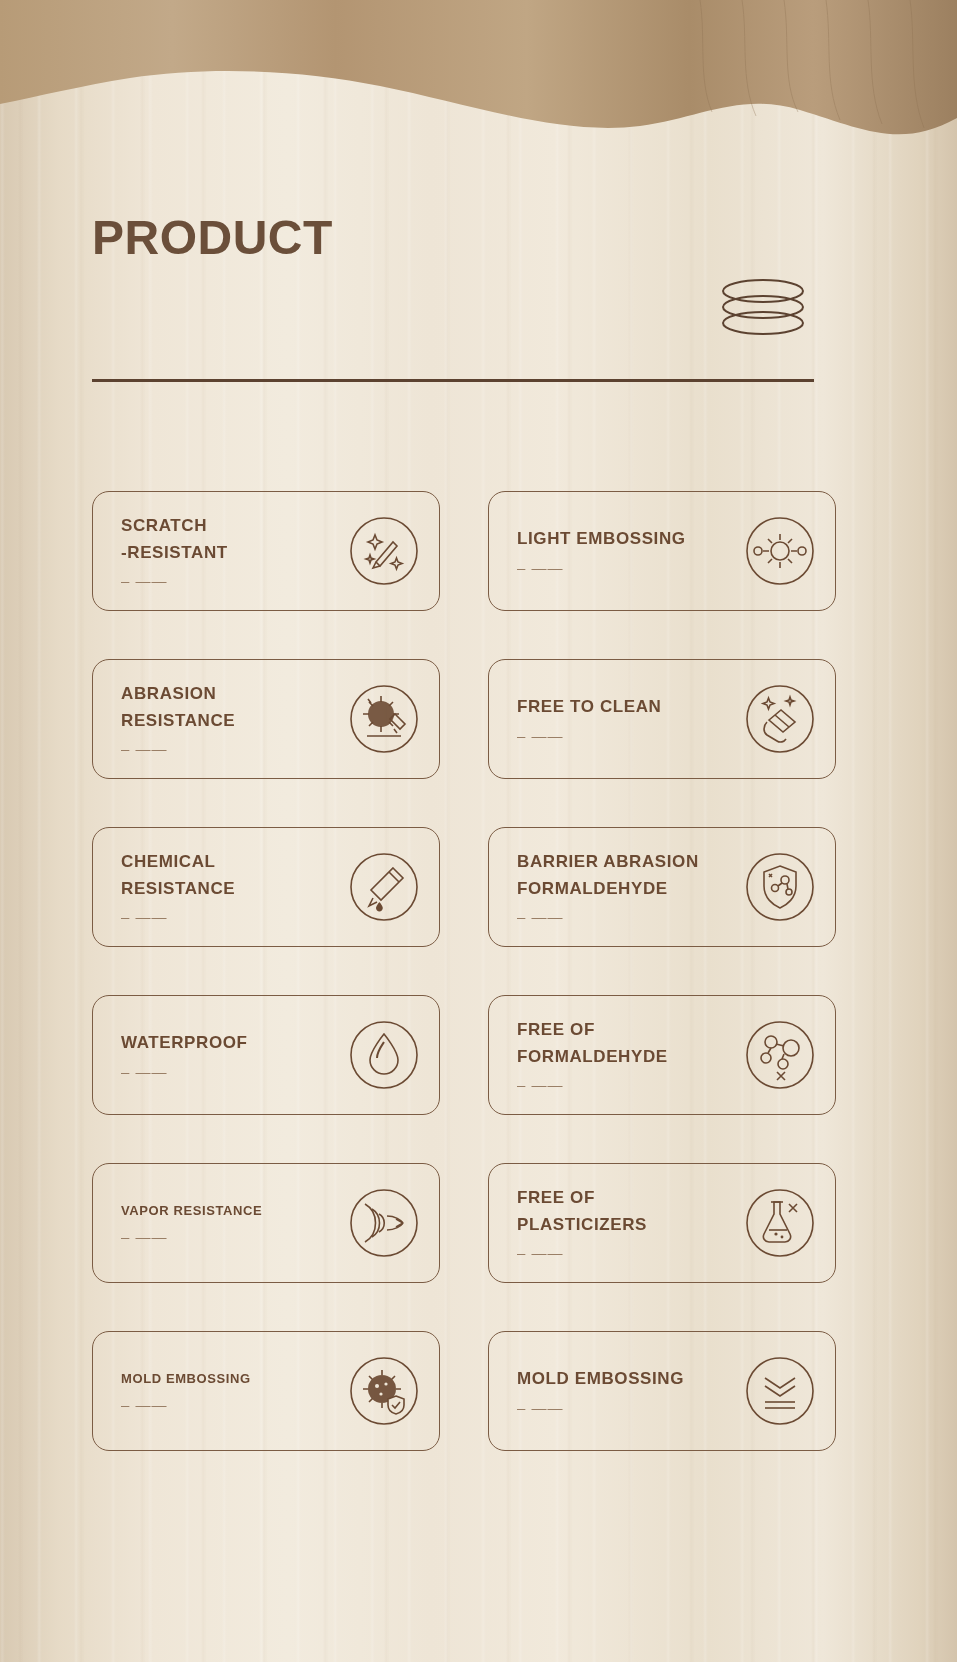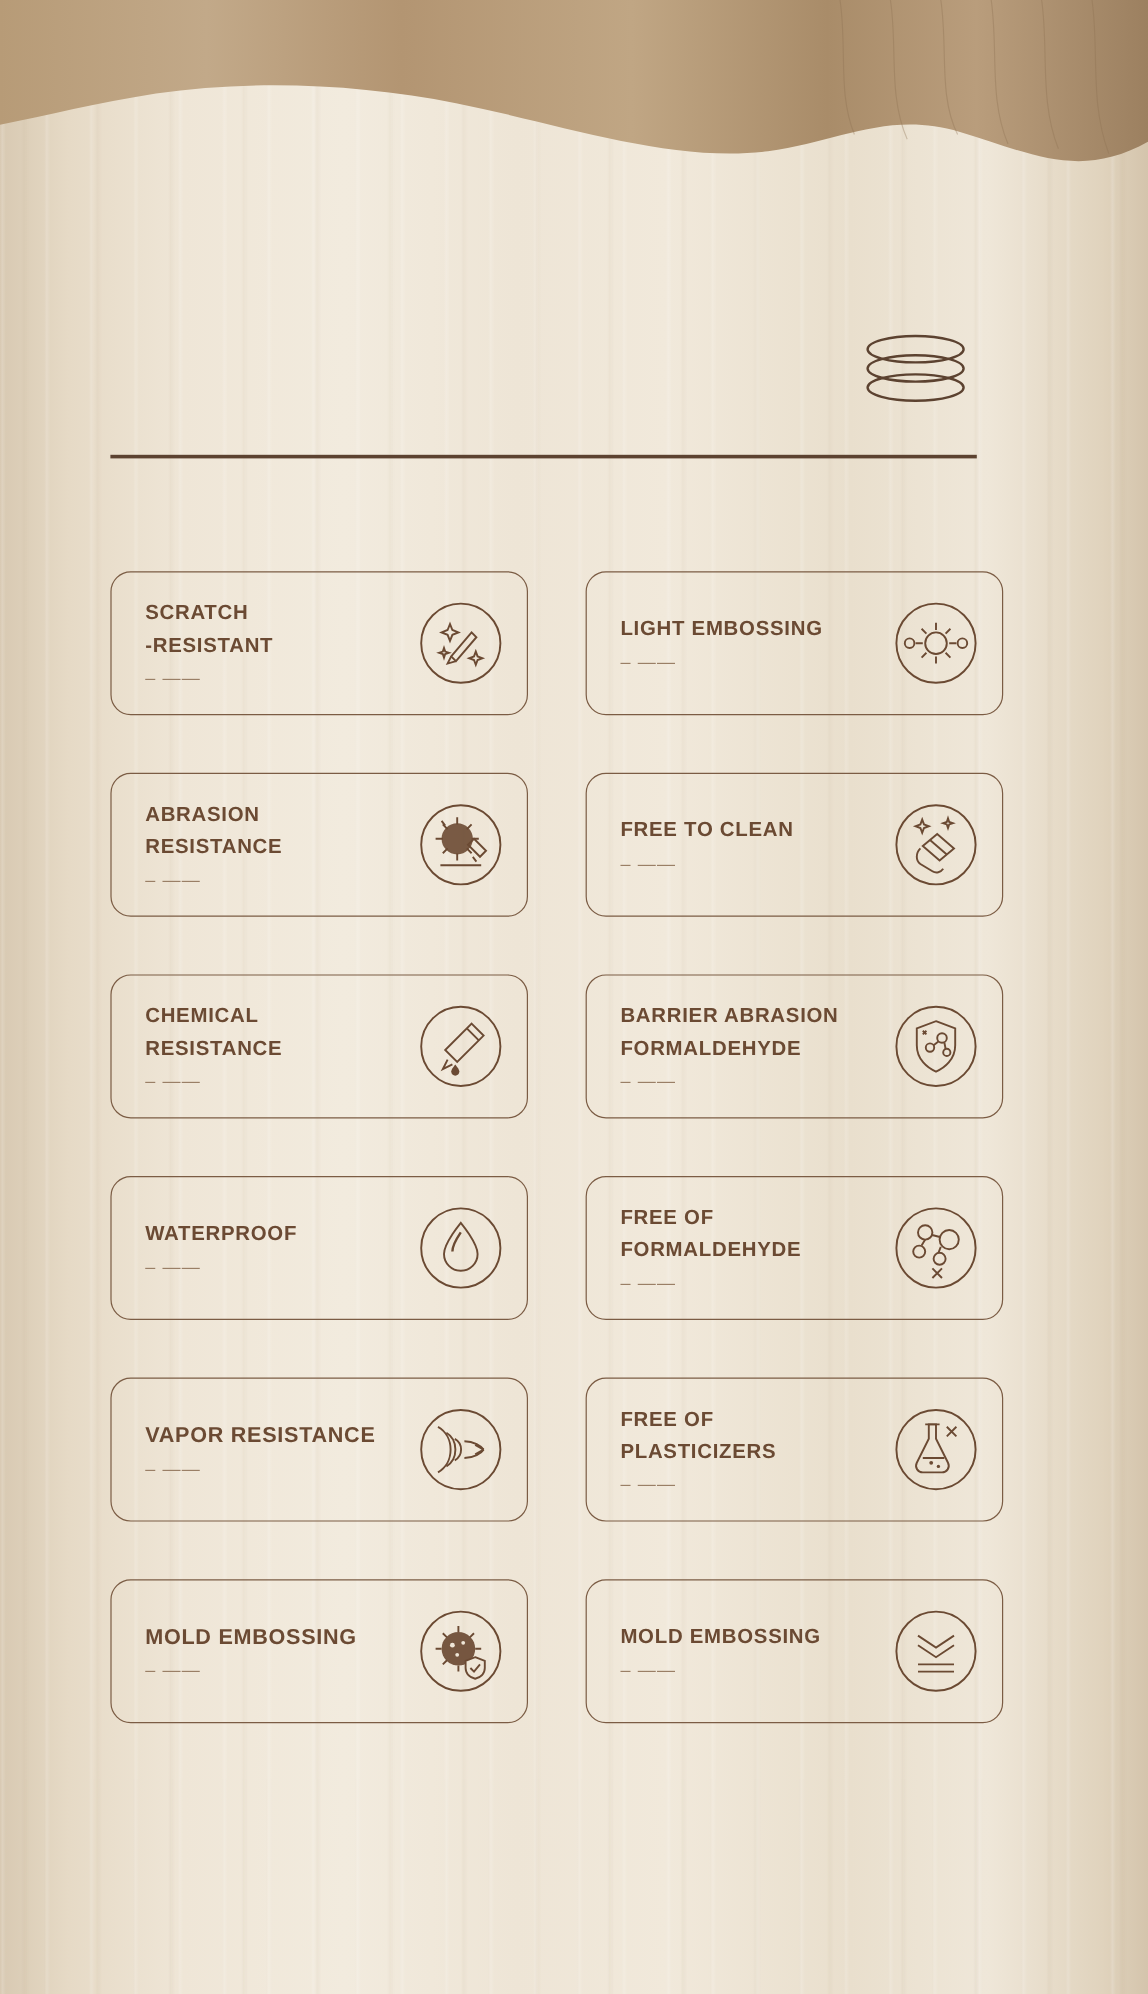--- a/index.html
+++ b/index.html
@@ -99,21 +99,21 @@
     left: 92px;
     top: 379px;
     width: 722px;
     height: 3px;
     background: #5c4230;
   }
 
   .grid {
     position: absolute;
     left: 92px;
-    top: 476px;
+    top: 491px;
     width: 722px;
     display: grid;
     grid-template-columns: 348px 348px;
     column-gap: 26px;
     row-gap: 17px;
     gap: 48px;
   }
 
   .card {
     position: relative;
@@ -146,21 +146,21 @@
   }
   .card-icon {
     position: absolute;
     right: 14px;
     top: 50%;
     transform: translateY(-50%);
     width: 82px;
     height: 82px;
   }
   .card-icon svg { display: block; }
-  .tight .card-label { font-size: 18px; }
+  .tight .card-label { font-size: 13px; }
 </style>
 </head>
 <body>
 
 <div class="page">
   <div class="texture"></div>
 
   <div class="top-band">
     <svg width="957" height="160" viewBox="0 0 957 160" xmlns="http://www.w3.org/2000/svg">
       <defs>
@@ -181,20 +181,21 @@
         <path d="M784,0 C790,40 782,80 798,112" fill="none"></path>
         <path d="M826,0 C832,42 824,82 840,120" fill="none"></path>
         <path d="M868,0 C874,40 866,84 882,124" fill="none"></path>
         <path d="M910,0 C916,42 908,86 924,128" fill="none"></path>
       </g>
     </svg>
   </div>
 
   <div class="content">
     <div class="header">
+      <h1 class="title-main">PRODUCT</h1>
 
       <div class="logo-mark">
         <svg width="96" height="66" viewBox="0 0 96 66" fill="none" stroke="#5c4230" stroke-width="2">
           <ellipse cx="48" cy="17" rx="40" ry="11"></ellipse>
           <ellipse cx="48" cy="33" rx="40" ry="11"></ellipse>
           <ellipse cx="48" cy="49" rx="40" ry="11"></ellipse>
         </svg>
       </div>
     </div>
 

